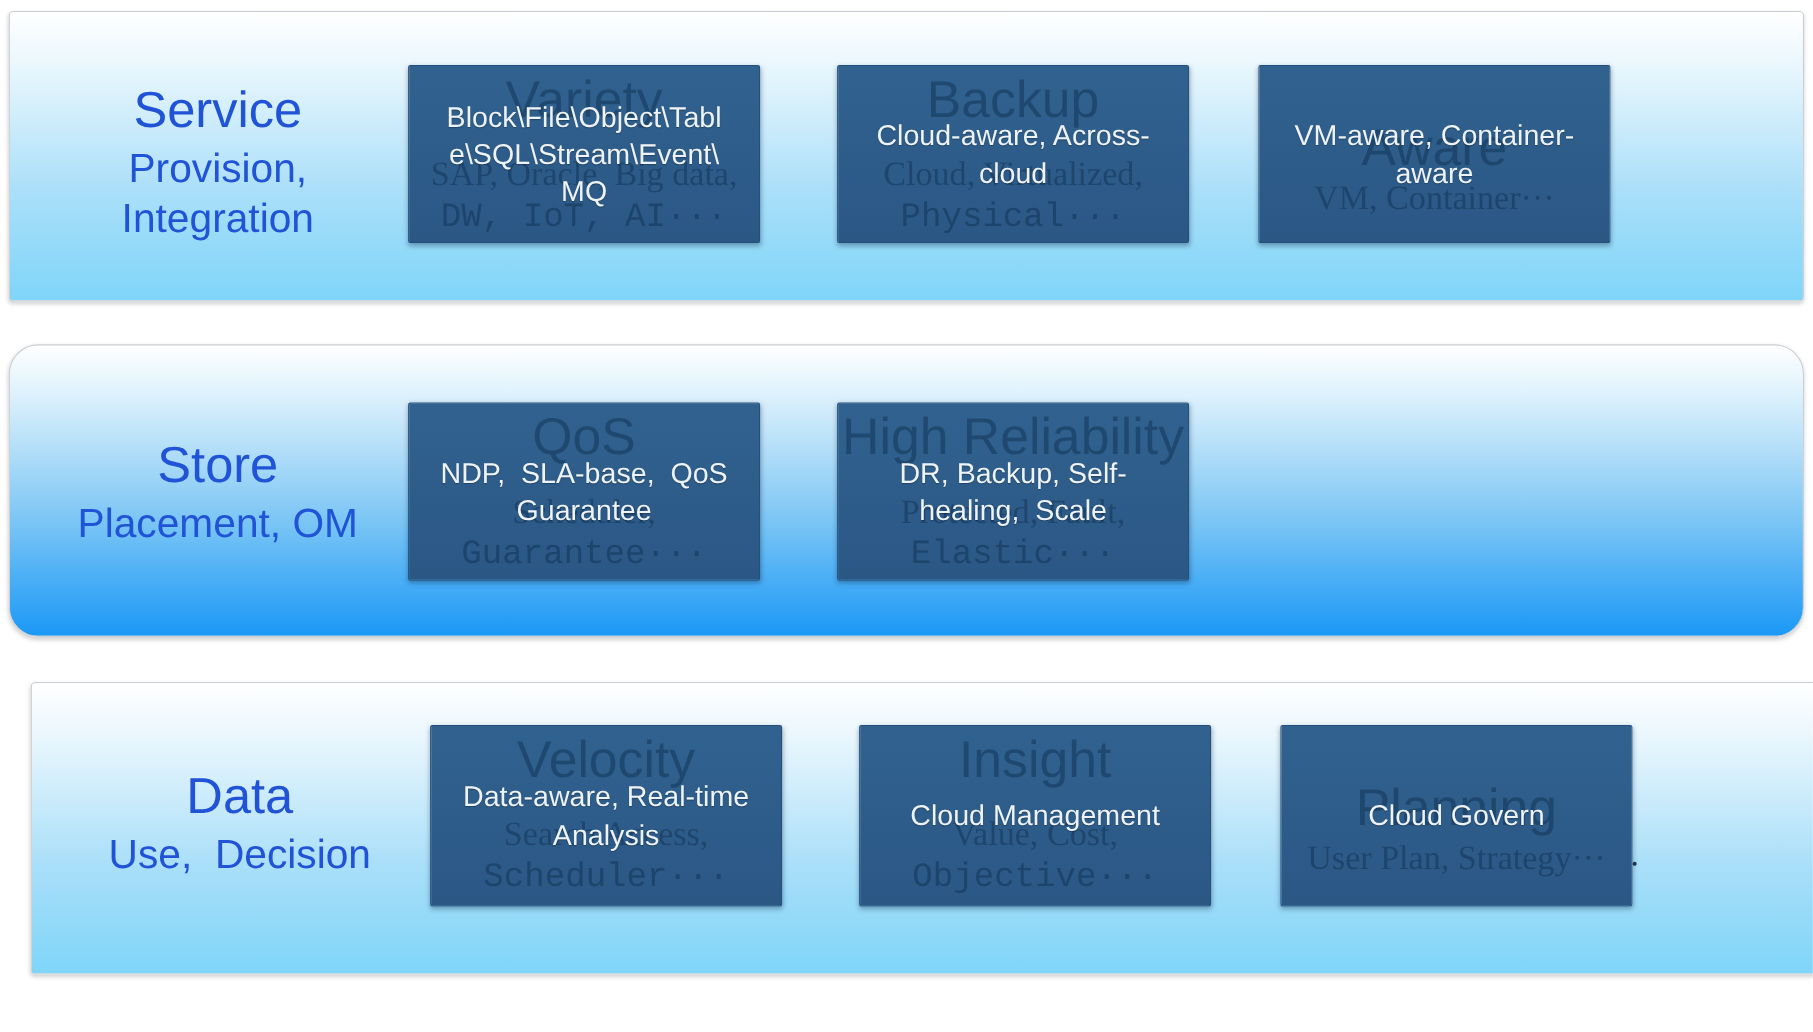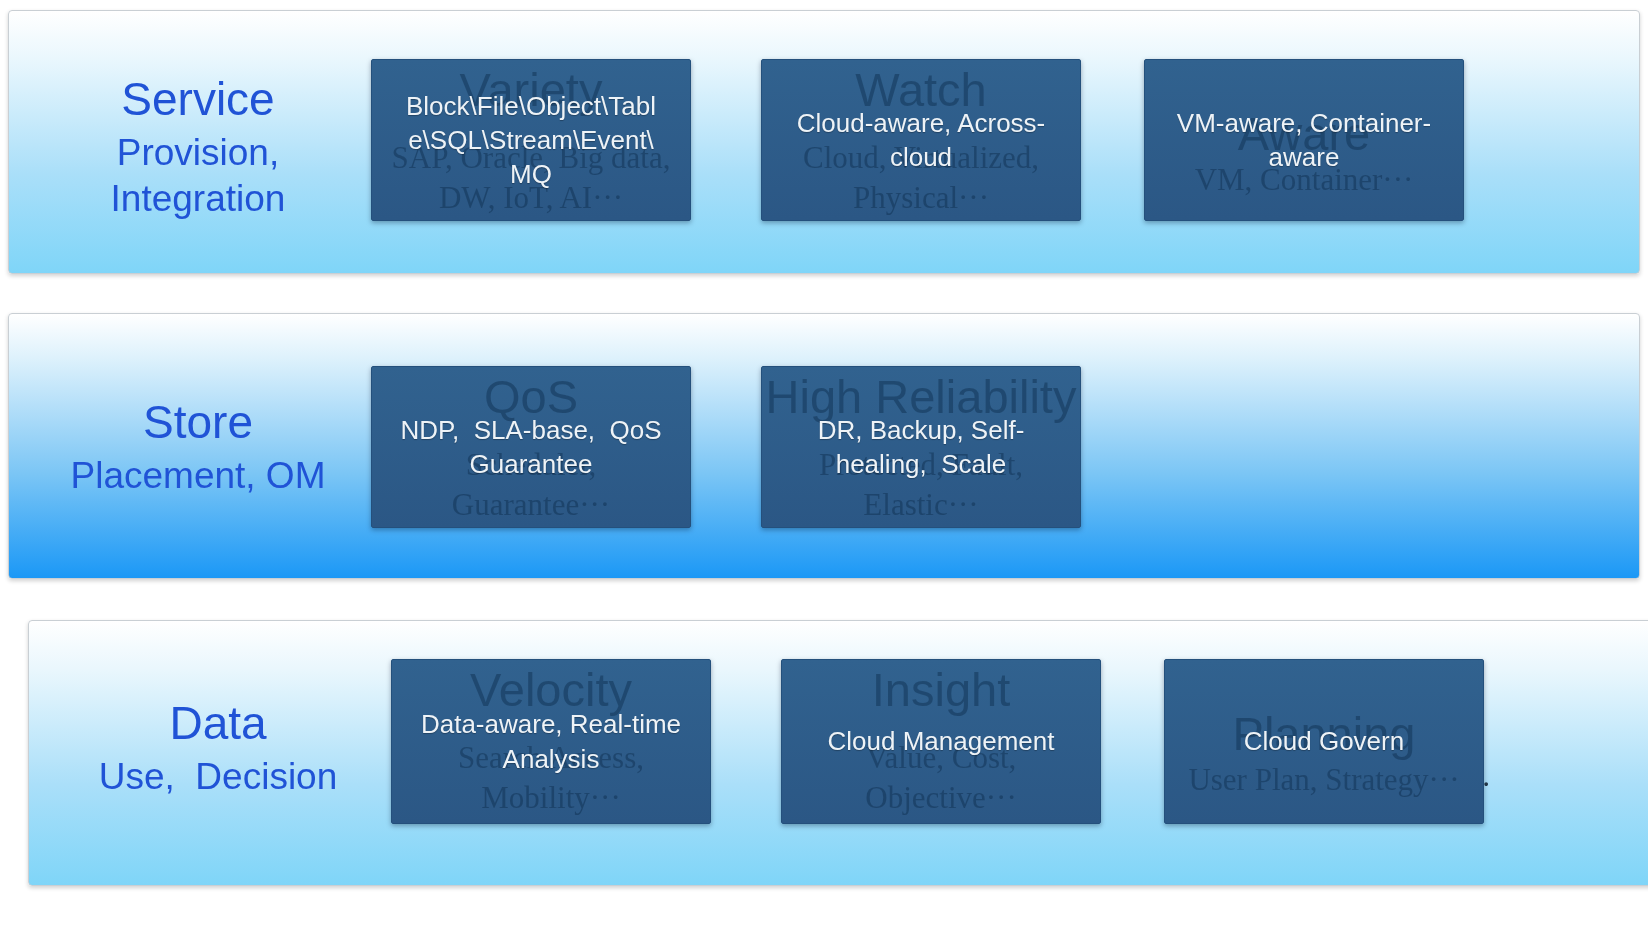--- a/index.html
+++ b/index.html
@@ -4,21 +4,21 @@
 <style>
   html,body{margin:0;padding:0;background:#ffffff;width:1648px;height:938px;overflow:hidden;
     font-family:"Liberation Sans",sans-serif;}
   .stage{position:relative;width:1648px;height:938px;background:#ffffff;}
 
   .band{position:absolute;left:8px;width:1630px;border-radius:4px;
     border:1px solid #c9cfd4;box-shadow:0 2px 4px rgba(0,0,0,.18);}
   .band.light{background:linear-gradient(180deg,#ffffff 0%,#eaf7fd 18%,#aadff9 62%,#7fd5f8 100%);}
   .band.strong{background:linear-gradient(180deg,#ffffff 0%,#dff2fc 16%,#7cc6f5 60%,#1b98f6 100%);}
   .band1{top:10px;height:262px;}
-  .band2{top:313px;height:264px;}
+  .band2{top:313px;height:264px;border-radius:27px;}
   .band3{top:620px;height:264px;margin-left:20px;}
 
   .rowlabel{position:absolute;left:28px;width:322px;text-align:center;color:#2053d6;}
   .rowlabel .t{font-size:46px;line-height:1.15;}
   .rowlabel .s{font-size:37px;line-height:1.25;white-space:pre-line;margin-top:4px;}
   .band1 .rowlabel{top:62px;}
   .band2 .rowlabel{top:82px;}
   .band3 .rowlabel{top:76px;}
 
   .box{position:absolute;width:318px;height:160px;background:linear-gradient(180deg,#31628f,#2b5785);
@@ -28,21 +28,21 @@
   .band2 .box{top:52px;}
   .band3 .box{top:38px;height:163px;}
   .box.c1{left:362px;}
   .box.c2{left:752px;}
   .box.c3{left:1135px;}
 
   .ghost{position:absolute;left:0;width:100%;text-align:center;white-space:nowrap;
     color:rgba(10,40,72,.42);pointer-events:none;}
   .ghost-title{top:2px;font-size:47px;font-family:"Liberation Sans",sans-serif;}
   .ghost-l1{top:80px;font-size:31px;font-family:"Liberation Serif",serif;}
-  .ghost-l2{top:120px;font-size:31px;font-family:Liberation Serif, serif;}
+  .ghost-l2{top:120px;font-size:31px;font-family:Liberation Mono, monospace;}
   .g2 .ghost-title{top:46px;}
   .g2 .ghost-l1{top:102px;}
 
   .front{position:absolute;inset:0;display:flex;align-items:center;justify-content:center;
     text-align:center;color:#eef3f7;font-size:26px;line-height:1.32;white-space:pre-line;
     text-shadow:0 1px 1px rgba(0,0,0,.28);padding:0 2px;}
 
   .stray-dot{position:absolute;left:1452px;top:146px;font-size:31px;
     font-family:"Liberation Serif",serif;color:rgba(10,25,40,.85);}
 </style>
@@ -59,21 +59,21 @@
     </div>
     <div class="box c1">
       <div class="ghost ghost-title">Variety</div>
       <div class="ghost ghost-l1">SAP, Oracle, Big data,</div>
       <div class="ghost ghost-l2">DW, IoT, AI···</div>
       <div class="front">Block\File\Object\Tabl
 e\SQL\Stream\Event\
 MQ</div>
     </div>
     <div class="box c2">
-      <div class="ghost ghost-title">Watch</div>
+      <div class="ghost ghost-title">Backup</div>
       <div class="ghost ghost-l1">Cloud, Virtualized,</div>
       <div class="ghost ghost-l2">Physical···</div>
       <div class="front">Cloud-aware, Across-
 cloud</div>
     </div>
     <div class="box c3 g2">
       <div class="ghost ghost-title">Aware</div>
       <div class="ghost ghost-l1">VM, Container···</div>
       <div class="front">VM-aware, Container-
 aware</div>
@@ -102,21 +102,21 @@
   </div>
 
   <div class="band light band3">
     <div class="rowlabel">
       <div class="t">Data</div>
       <div class="s">Use,&nbsp; Decision</div>
     </div>
     <div class="box c1">
       <div class="ghost ghost-title">Velocity</div>
       <div class="ghost ghost-l1">Search Access,</div>
-      <div class="ghost ghost-l2">Mobility···</div>
+      <div class="ghost ghost-l2">Scheduler···</div>
       <div class="front">Data-aware, Real-time
 Analysis</div>
     </div>
     <div class="box c2">
       <div class="ghost ghost-title">Insight</div>
       <div class="ghost ghost-l1">Value, Cost,</div>
       <div class="ghost ghost-l2">Objective···</div>
       <div class="front">Cloud Management</div>
     </div>
     <div class="box c3 g2">

